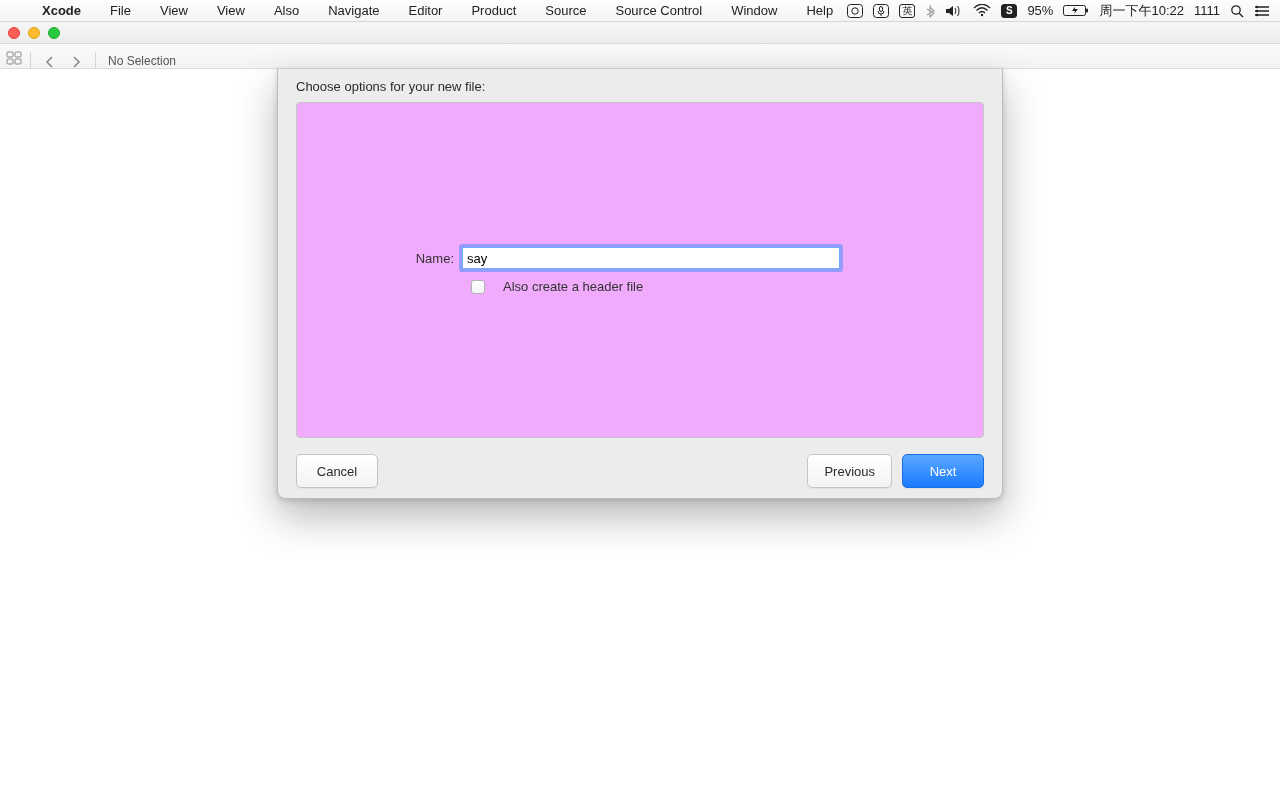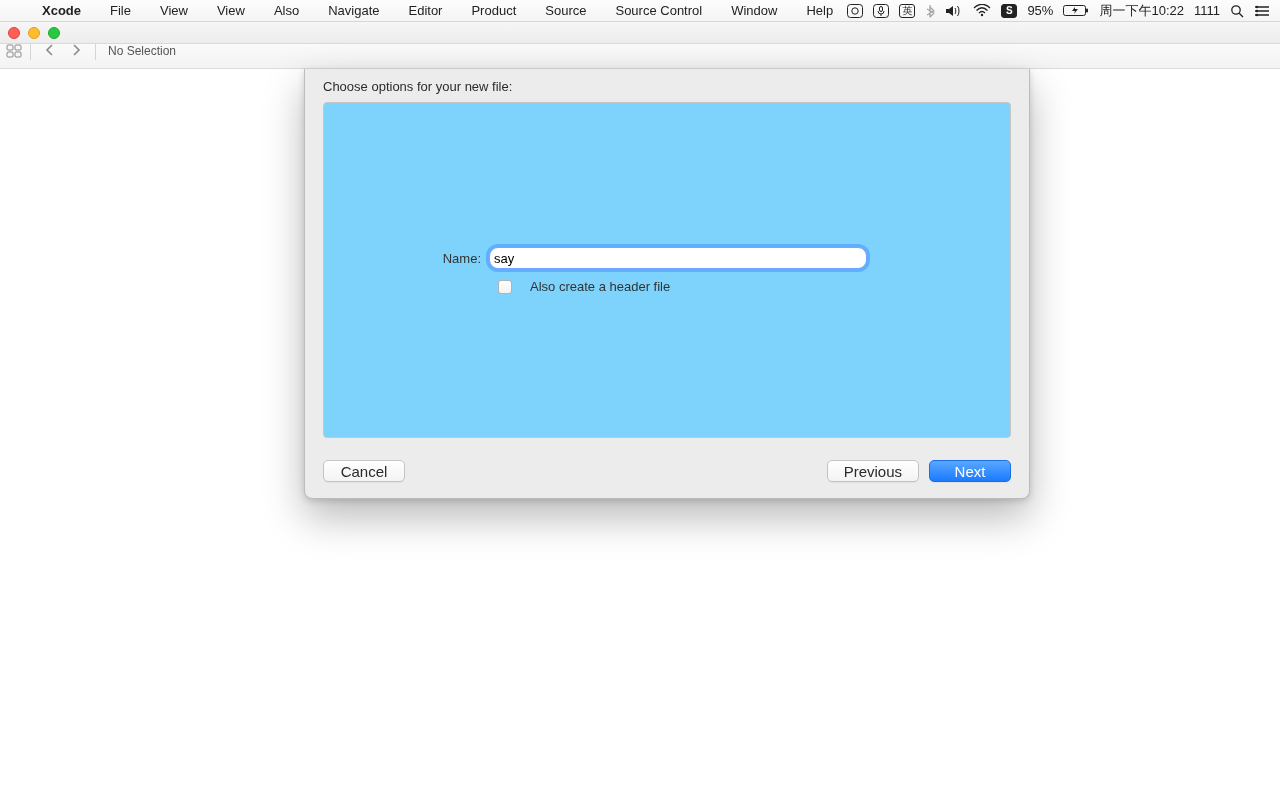--- a/index.html
+++ b/index.html
@@ -36,58 +36,58 @@
   .traffic { display:flex; gap:8px; }
   .traffic span { width:12px; height:12px; border-radius:50%; display:inline-block; }
   .tl-close { background:#ff5f57; border:0.5px solid #e24238; }
   .tl-min   { background:#febc2e; border:0.5px solid #e1a116; }
   .tl-max   { background:#28c840; border:0.5px solid #1dad2c; }
   
   .jump-bar {
     height: 25px;
     background: linear-gradient(#fafafa,#f3f3f3);
     border-bottom: 1px solid #dcdcdc;
-    display:flex; align-items:flex-start;
+    display:flex; align-items:flex-end;
     font-size: 12px; color:#444;
     padding-left: 6px; gap: 4px;
   }
   .jump-sep { width:1px; height:16px; background:#d4d4d4; margin: 0 4px; }
   .jump-bar .related svg { }
   .nav-btn { padding: 0 6px; display:flex; align-items:center; }
   .jump-text { padding-left: 4px; color:#555; }
   
   .sheet {
     position: absolute;
     left: 277px; top: 47px;
     width: 726px; height: 430px;
     background: #ececec;
     border: 1px solid #bcbcbc;
     border-top: none;
     border-radius: 0 0 8px 8px;
     box-shadow: 0 18px 40px rgba(0,0,0,0.28), 0 2px 6px rgba(0,0,0,0.15);
-    display:flex; flex-direction: column; margin-left: 27px;
+    display:flex; flex-direction: column;
   }
   .sheet-header {
     padding: 10px 18px 8px 18px;
     font-size: 13px; color:#2b2b2b;
   }
   .sheet-body {
     margin: 0 18px 14px 18px;
     flex:1;
-    background: #7dd3fc;
+    background: #f0abfc;
     border: 1px solid #c6c6c6;
     border-radius: 4px;
     position: relative;
   }
   .form-row { position:absolute; left:0; right:0; top: 144px; display:flex; align-items:center; }
   .form-label { width: 165px; text-align:right; padding-right: 8px; font-size:13px; color:#333; }
   .form-input {
     width: 378px; height: 22px;
     border: 1px solid #b8b8b8;
-    border-radius: 9px;
+    border-radius: 1px;
     padding: 1px 4px;
     font-size: 13px;
     outline: none;
     box-shadow: 0 0 0 3px rgba(74,144,255,0.55);
     border-color:#6ea8ff;
     background:#fff;
   }
   .form-check-row { position:absolute; left:174px; top: 176px; display:flex; align-items:center; gap:18px; font-size:13px; color:#333; }
   .form-check-row input[type=checkbox] {
     width:14px; height:14px; appearance:none;
@@ -100,22 +100,22 @@
     display:flex; align-items:center;
     padding: 0 18px 8px 18px;
     gap: 10px;
   }
   .sheet-footer .gap { flex:1; }
   .btn {
     height: 22px;
     border: 1px solid #c4c4c4;
     border-radius: 5px;
     background: linear-gradient(#ffffff,#f3f3f3);
-    padding: 4px 16px;
-    font-size: 15px;
+    padding: 16px 16px;
+    font-size: 13px;
     color:#2a2a2a;
     box-shadow: 0 1px 0 rgba(0,0,0,0.04);
     display:flex; align-items:center; justify-content:center;
     min-width: 82px;
   }
   .btn.primary {
     background: linear-gradient(#5aa7ff,#1a7bff);
     border-color:#1a6fe6;
     color:#fff;
     font-weight:500;

